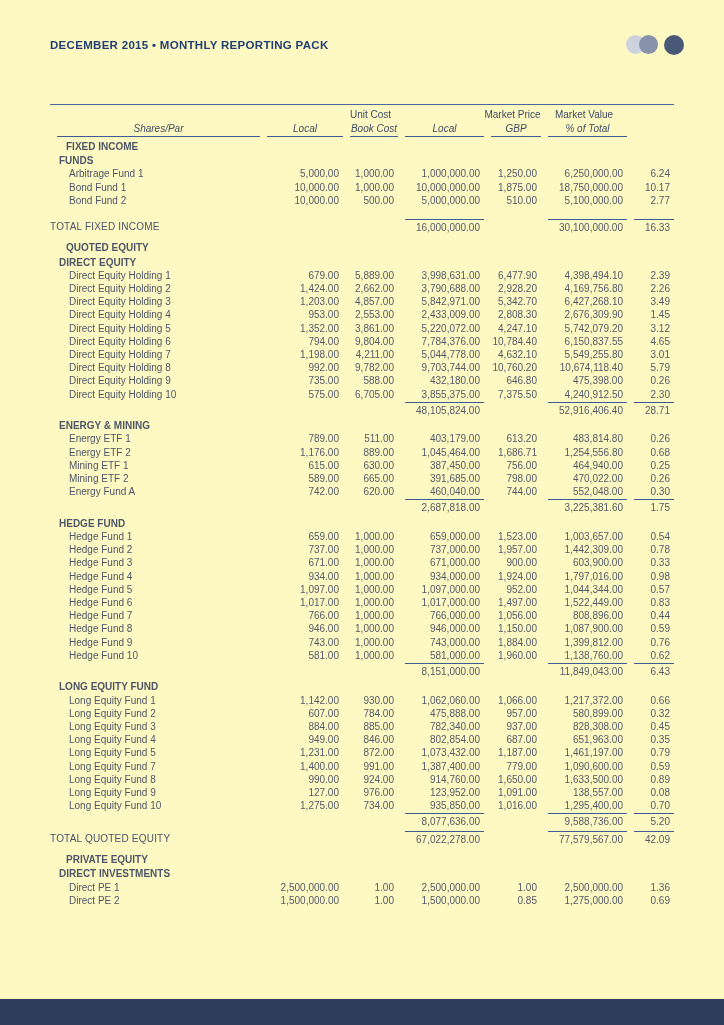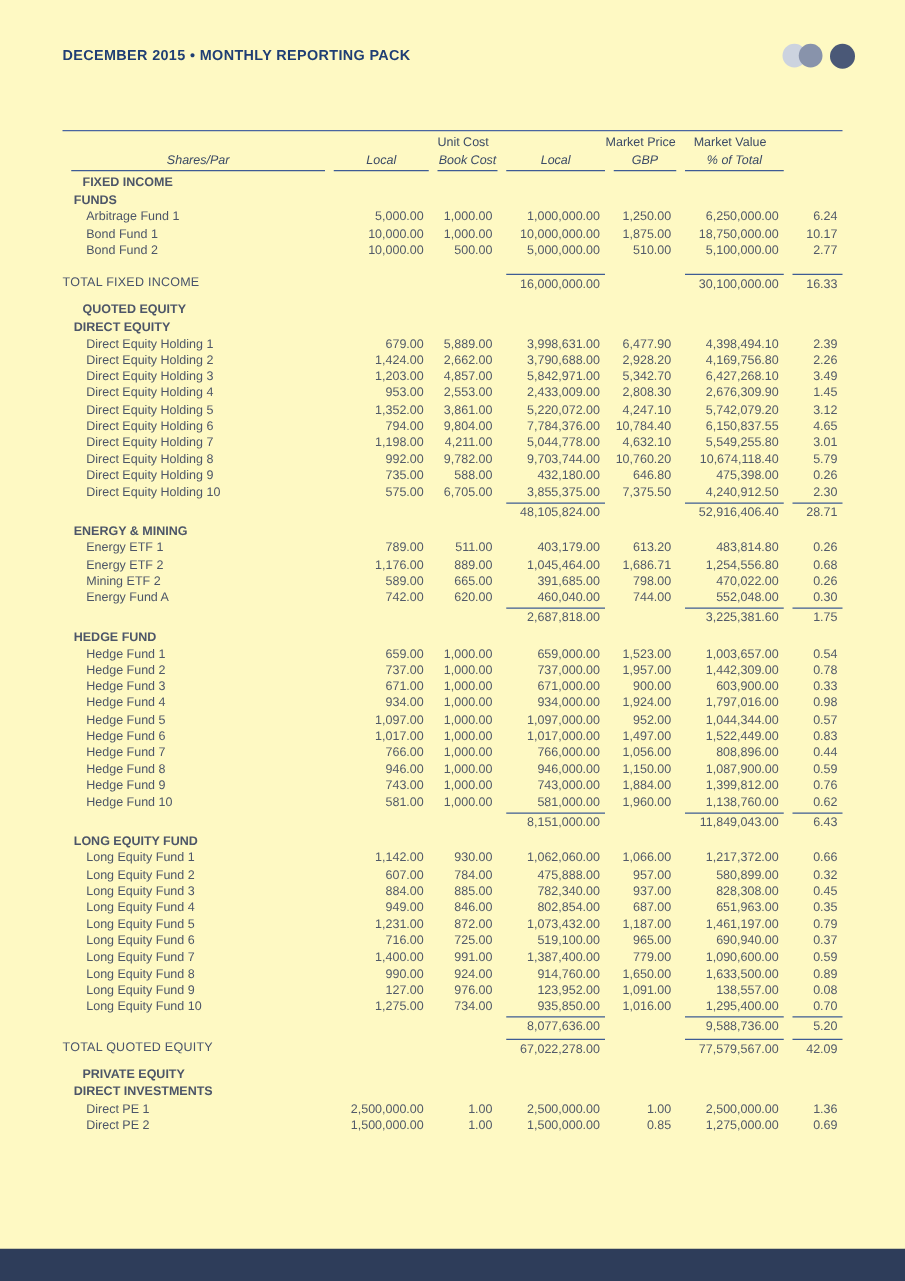--- a/index.html
+++ b/index.html
@@ -255,20 +255,29 @@
         <div class="row data">
           <div class="cell desc lvl2">Energy ETF 2</div>
           <div class="cell n">1,176.00</div>
           <div class="cell n">889.00</div>
           <div class="cell n">1,045,464.00</div>
           <div class="cell n">1,686.71</div>
           <div class="cell n">1,254,556.80</div>
           <div class="cell n">0.68</div>
         </div>
         <div class="row data">
+          <div class="cell desc lvl2">Mining ETF 1</div>
+          <div class="cell n">615.00</div>
+          <div class="cell n">630.00</div>
+          <div class="cell n">387,450.00</div>
+          <div class="cell n">756.00</div>
+          <div class="cell n">464,940.00</div>
+          <div class="cell n">0.25</div>
+        </div>
+        <div class="row data">
           <div class="cell desc lvl2">Mining ETF 2</div>
           <div class="cell n">589.00</div>
           <div class="cell n">665.00</div>
           <div class="cell n">391,685.00</div>
           <div class="cell n">798.00</div>
           <div class="cell n">470,022.00</div>
           <div class="cell n">0.26</div>
         </div>
         <div class="row data">
           <div class="cell desc lvl2">Energy Fund A</div>
@@ -432,29 +441,20 @@
         <div class="row data">
           <div class="cell desc lvl2">Long Equity Fund 5</div>
           <div class="cell n">1,231.00</div>
           <div class="cell n">872.00</div>
           <div class="cell n">1,073,432.00</div>
           <div class="cell n">1,187.00</div>
           <div class="cell n">1,461,197.00</div>
           <div class="cell n">0.79</div>
         </div>
         <div class="row data">
-          <div class="cell desc lvl2">Long Equity Fund 6</div>
-          <div class="cell n">716.00</div>
-          <div class="cell n">725.00</div>
-          <div class="cell n">519,100.00</div>
-          <div class="cell n">965.00</div>
-          <div class="cell n">690,940.00</div>
-          <div class="cell n">0.37</div>
-        </div>
-        <div class="row data">
           <div class="cell desc lvl2">Long Equity Fund 7</div>
           <div class="cell n">1,400.00</div>
           <div class="cell n">991.00</div>
           <div class="cell n">1,387,400.00</div>
           <div class="cell n">779.00</div>
           <div class="cell n">1,090,600.00</div>
           <div class="cell n">0.59</div>
         </div>
         <div class="row data">
           <div class="cell desc lvl2">Long Equity Fund 8</div>

